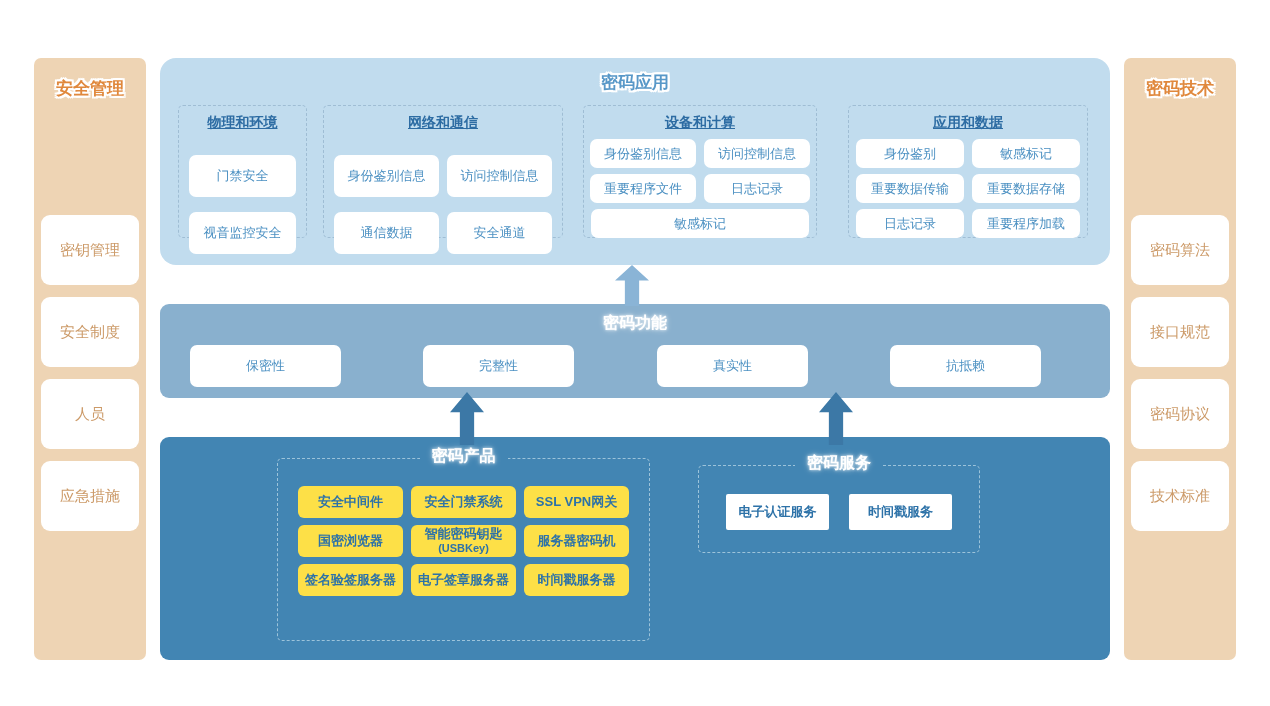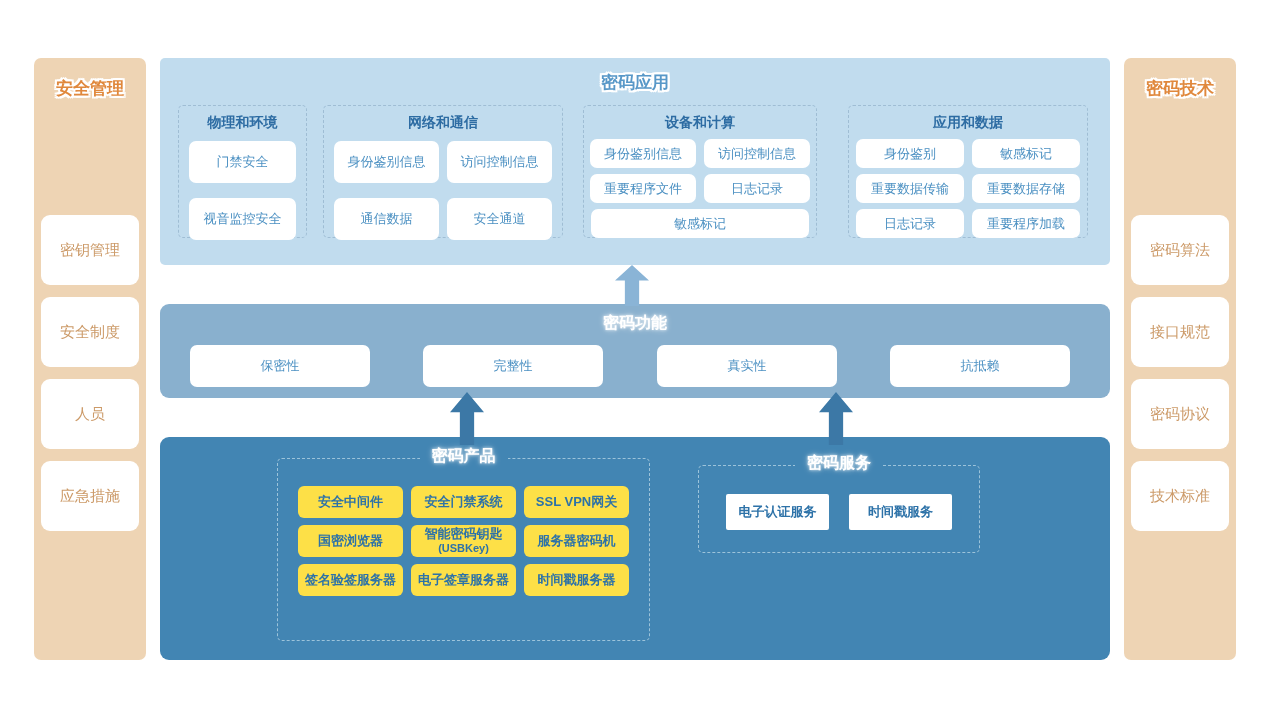--- a/index.html
+++ b/index.html
@@ -9,40 +9,40 @@
   
   .sidebar{position:absolute;top:58px;width:112px;height:602px;background:#eed4b4;border-radius:7px;}
   .sidebar.left{left:34px;} .sidebar.right{left:1124px;}
   .sidebar-title{margin-top:19px;text-align:center;font-size:17px;font-weight:bold;color:#e0883c;
     text-shadow:-2px -2px 0 #fff,2px -2px 0 #fff,-2px 2px 0 #fff,2px 2px 0 #fff,-2px 0 0 #fff,2px 0 0 #fff,0 -2px 0 #fff,0 2px 0 #fff;}
   .sidebar-items{position:absolute;top:157px;left:7px;right:7px;display:flex;flex-direction:column;gap:12px;}
   .sidebar-item{height:70px;background:#fff;border-radius:9px;display:flex;align-items:center;justify-content:center;
     color:#cc9a68;font-size:15px;}
 
   
-  .app-block{position:absolute;left:160px;top:58px;width:950px;height:207px;background:#c1dcee;border-radius:5px;}
+  .app-block{position:absolute;left:160px;top:58px;width:950px;height:207px;background:#c1dcee;border-radius:16px;}
   .app-title{margin-top:13px;text-align:center;font-size:17px;font-weight:bold;color:#5898c8;
     text-shadow:-2px -2px 0 #fff,2px -2px 0 #fff,-2px 2px 0 #fff,2px 2px 0 #fff,-2px 0 0 #fff,2px 0 0 #fff,0 -2px 0 #fff,0 2px 0 #fff;}
   .group{position:absolute;top:47px;height:133px;border:1px dashed #9fbdd4;border-radius:5px;box-sizing:border-box;}
   .g1{left:18px;width:129px;} .g2{left:163px;width:240px;} .g3{left:423px;width:234px;} .g4{left:688px;width:240px;}
-  .group-title{margin-top:8px;text-align:center;font-size:14px;font-weight:bold;color:#2d6ca3;}
+  .group-title{margin-top:8px;text-align:center;font-size:14px;font-weight:bold;color:#2d6ca3;text-decoration:underline;}
   .rows{display:flex;flex-direction:column;}
-  .g1 .rows,.g2 .rows{margin-top:9px;gap:15px;} .g3 .rows,.g4 .rows{margin-top:7px;gap:6px;}
+  .g1 .rows,.g2 .rows{margin-top:23px;gap:15px;} .g3 .rows,.g4 .rows{margin-top:7px;gap:6px;}
   .row{display:flex;justify-content:center;gap:8px;}
   .wbox{background:#fff;border-radius:7px;display:flex;align-items:center;justify-content:center;
     color:#4b90c2;font-size:13px;}
   .g1 .wbox{width:107px;height:42px;} .g2 .wbox{width:105px;height:42px;}
   .g3 .wbox{width:106px;height:29px;} .g3 .wbox.full{width:218px;}
   .g4 .wbox{width:108px;height:29px;}
 
   
   .func-block{position:absolute;left:160px;top:304px;width:950px;height:94px;background:#89b0ce;border-radius:9px;}
   .func-title{margin-top:9px;text-align:center;font-size:16px;font-weight:bold;color:#fff;
     text-shadow:0 0 3px rgba(255,255,255,.85),0 0 6px rgba(255,255,255,.55);}
-  .func-box{position:absolute;top:41px;width:180px;height:42px;background:#fff;border-radius:7px;
+  .func-box{position:absolute;top:41px;width:151px;height:42px;background:#fff;border-radius:7px;
     display:flex;align-items:center;justify-content:center;color:#4b90c2;font-size:13px;}
   .f0{left:30px;} .f1{left:263px;} .f2{left:497px;} .f3{left:730px;}
 
   
   .prod-block{position:absolute;left:160px;top:437px;width:950px;height:223px;background:#4285b3;border-radius:9px;}
   .dash-group{position:absolute;border:1px dashed #9cc3da;border-radius:5px;box-sizing:border-box;}
   .products-group{left:117px;top:21px;width:373px;height:183px;}
   .services-group{left:538px;top:28px;width:282px;height:88px;}
   .legend{position:absolute;top:-13px;left:50%;transform:translateX(-50%);background:#4285b3;padding:0 12px;
     color:#fff;font-size:16px;font-weight:bold;white-space:nowrap;

